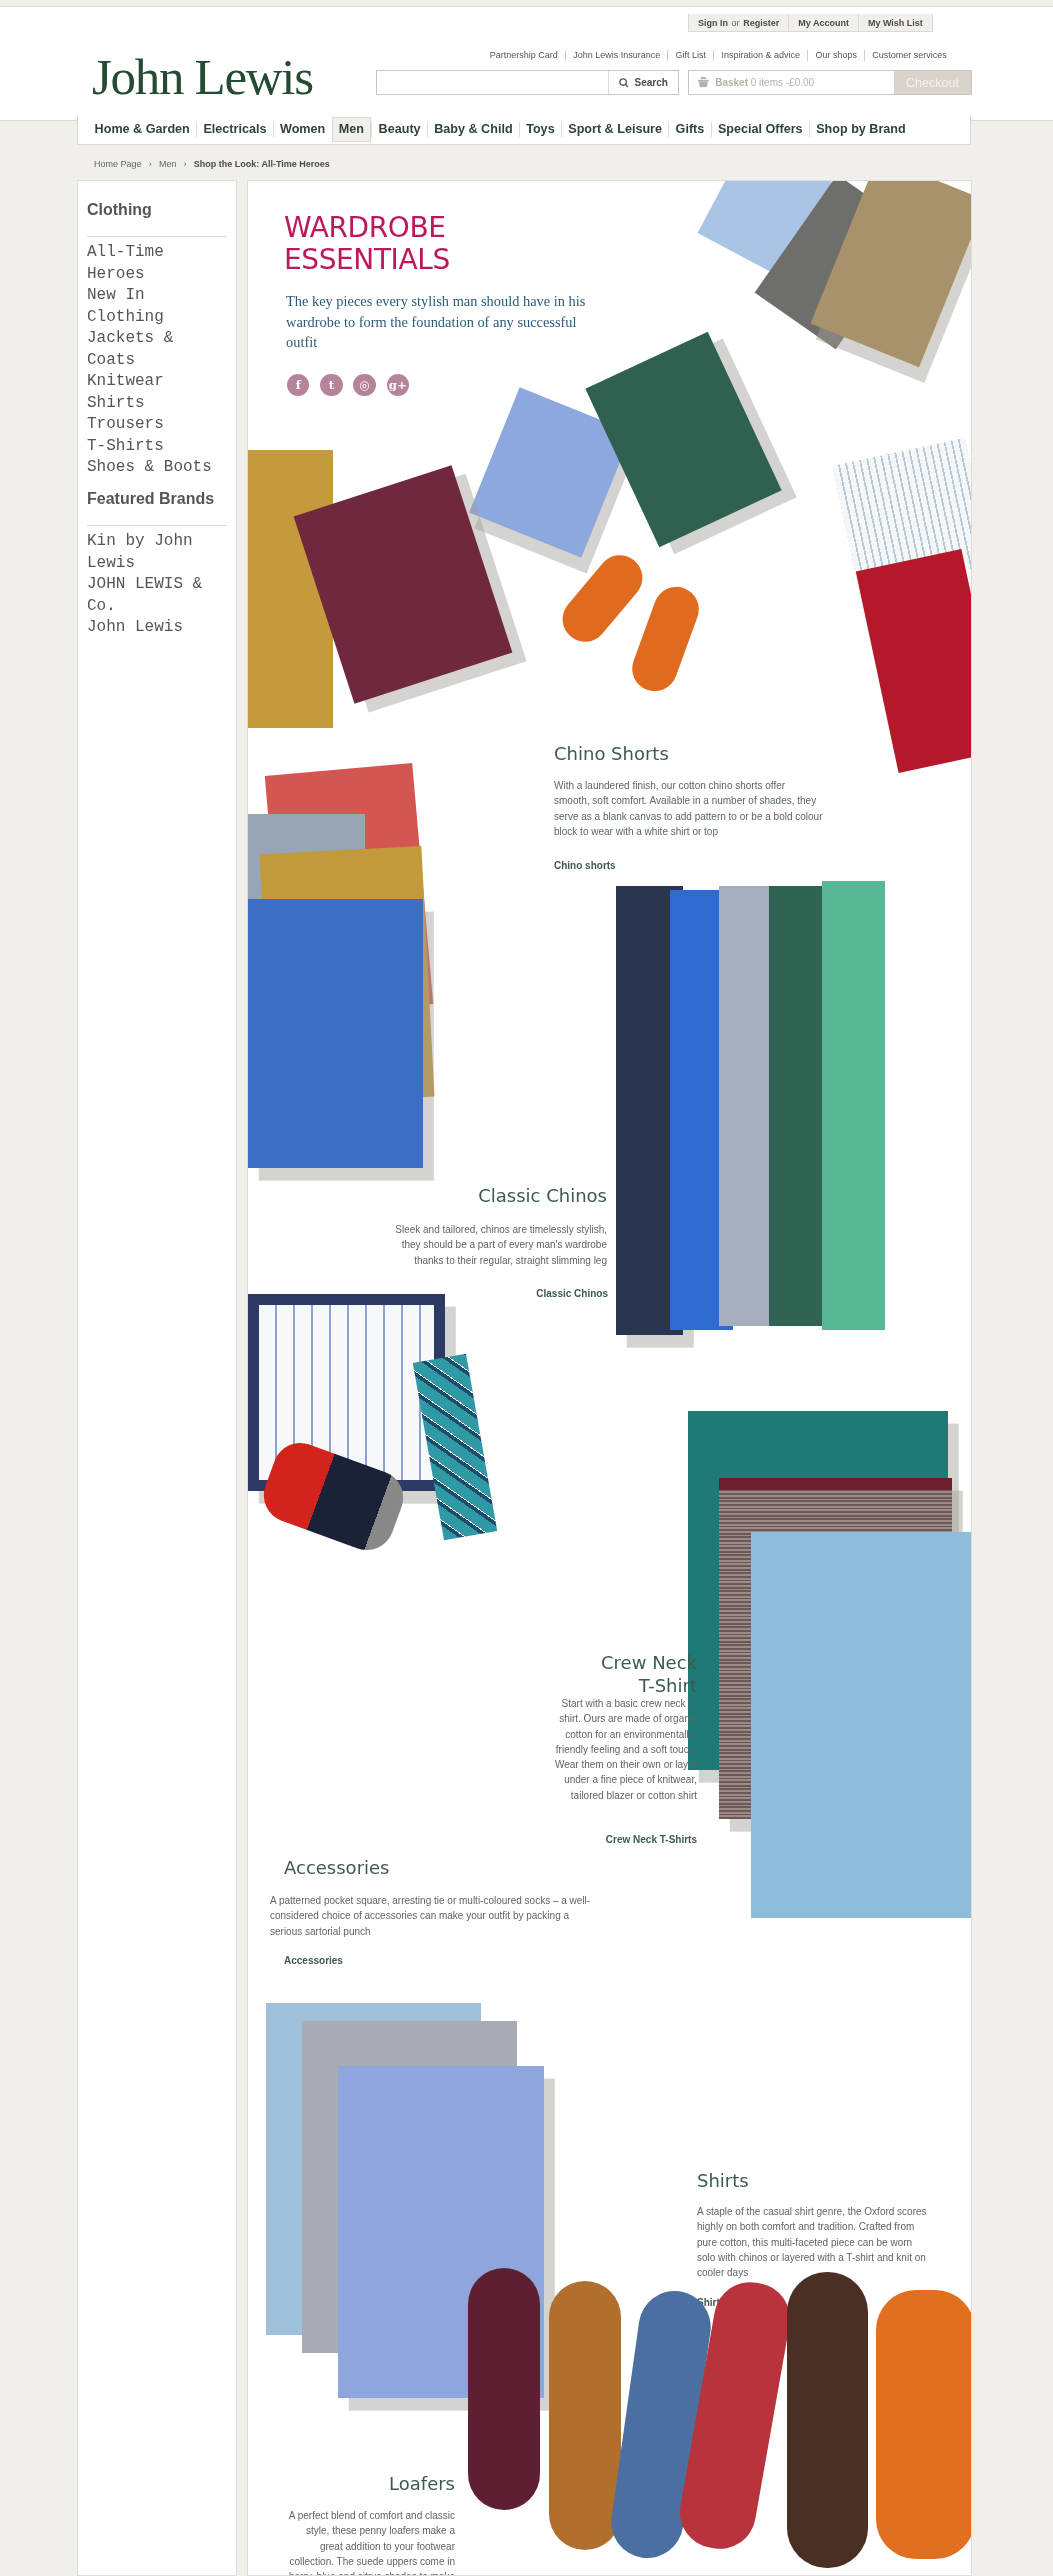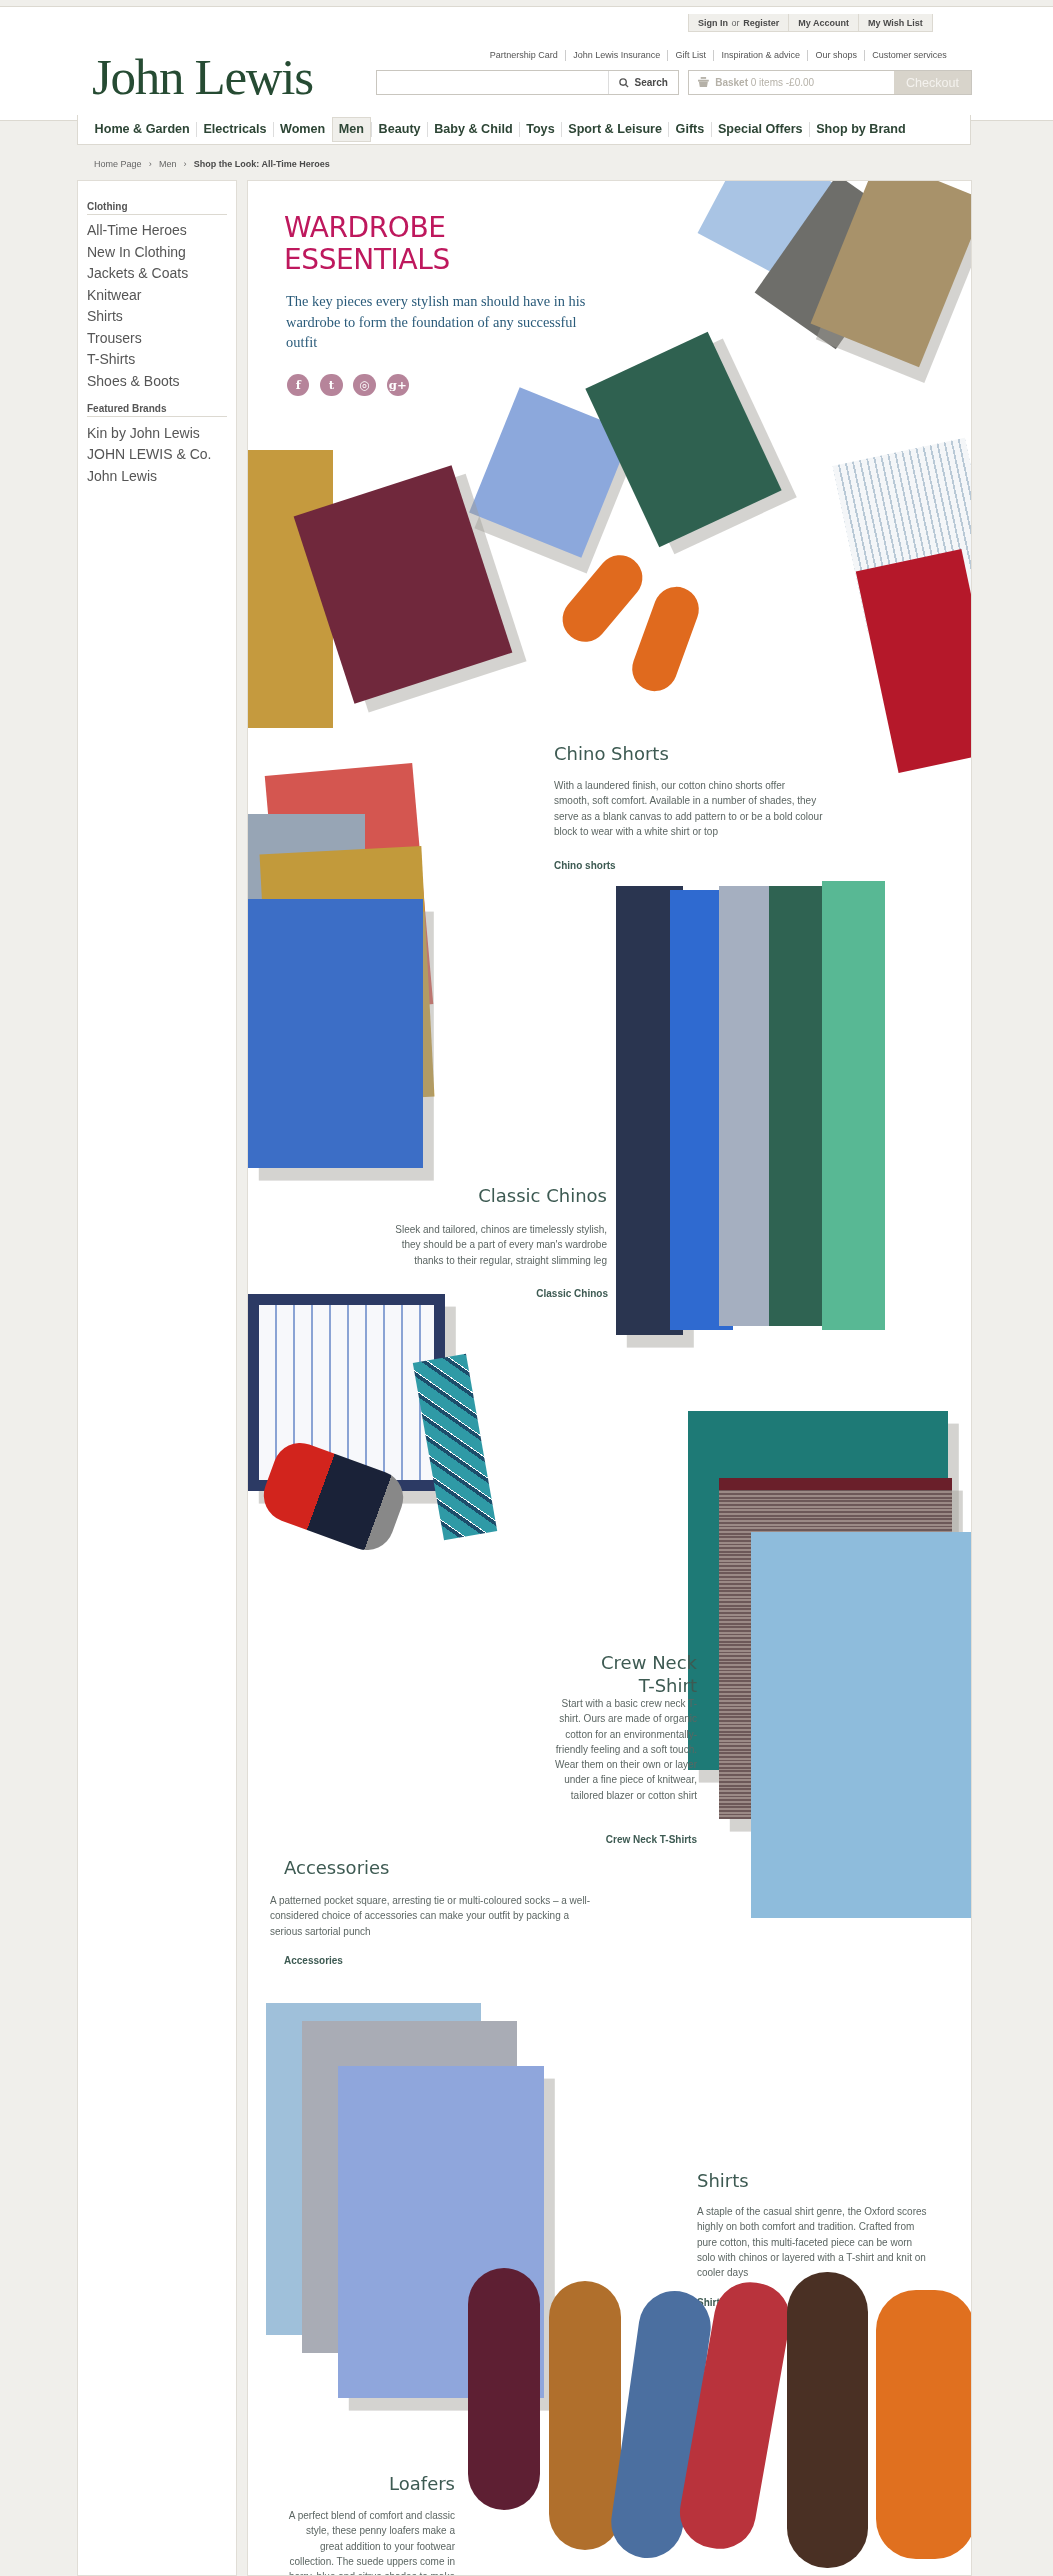--- a/index.html
+++ b/index.html
@@ -21,22 +21,22 @@
   .basket .info { position: absolute; left: 9px; top: 0; line-height: 23px; font-size: 10px; color: #b5b1a8; }
   .basket .info b { margin-left: 3.6px; }
   .basket .checkout { position: absolute; right: 0; top: 0; width: 77px; height: 23px; background: #d8d4cb; color: #f4f2ee; font-size: 12.6px; display: flex; align-items: center; justify-content: center; }
   .nav { position: absolute; left: 77px; top: 115px; width: 894px; height: 30px; background: #fff; border-bottom: 0.9px solid #dcd9d1; border-left: 0.9px solid #dcd9d1; border-right: 0.9px solid #dcd9d1; display: flex; align-items: center; padding-left: 12.6px; }
   .nav div { font-size: 12.6px; font-weight: bold; color: #2d4535; padding: 0 6.3px; border-left: 0.9px solid #ddd; line-height: 14.4px; white-space: nowrap; }
   .nav div:first-child { border-left: none; padding-left: 4px; }
   .nav div.active { background: #f0efeb; border: 0.9px solid #dcd9d1; padding: 4.5px 6.3px; }
   .crumbs { position: absolute; left: 94px; top: 159px; font-size: 9px; color: #666; display: flex; gap: 7.2px; }
   .crumbs .cur { font-weight: bold; color: #4a4a4a; }
   .sidebar { position: absolute; left: 77px; top: 180px; width: 160px; height: 2396px; background: #fff; border: 0.9px solid #e0ddd6; padding: 20px 9px 0 9px; }
-  .sidebar h3 { font-size: 10px; font-weight: bold; color: #555; padding-bottom: 2px; border-bottom: 0.9px solid #dcd9d1; margin-bottom: 5.4px; }
-  .sidebar .item { font-size: 14px; color: #555; line-height: 21.5px; }
+  .sidebar h3 { font-size: 16px; font-weight: bold; color: #555; padding-bottom: 17px; border-bottom: 0.9px solid #dcd9d1; margin-bottom: 5.4px; }
+  .sidebar .item { font-size: 16px; color: #555; line-height: 21.5px; font-family: Liberation Mono, monospace; }
   .sidebar .group { margin-bottom: 10.8px; }
   .main { position: absolute; left: 247px; top: 180px; width: 725px; height: 2396px; background: #fff; border: 0.9px solid #e0ddd6; overflow: hidden; }
   .hero-title { position: absolute; left: 36px; top: 30.5px; font-family: "DejaVu Sans", sans-serif; font-size: 28px; line-height: 32px; color: #be185d; letter-spacing: -0.4px; }
   .hero-sub { position: absolute; left: 38px; top: 110px; width: 305px; font-family: Liberation Serif, serif; font-size: 14.4px; line-height: 20.6px; color: #2a5b7a; }
   .social { position: absolute; left: 39px; top: 193px; display: flex; gap: 10.8px; }
   .social div { width: 22.4px; height: 22.4px; border-radius: 50%; background: #b6849a; color: #fff; font-size: 11.7px; font-weight: bold; display: flex; align-items: center; justify-content: center; font-family: "DejaVu Serif", serif; }
   .sec-title { position: absolute; font-family: "DejaVu Sans", sans-serif; font-size: 18px; color: #3d5a52; line-height: 23px; }
   .sec-body { position: absolute; font-size: 10px; line-height: 15.3px; color: #5c6663; }
   .sec-link { position: absolute; font-size: 10px; font-weight: bold; color: #3d5a52; }
   .right { text-align: right; }

